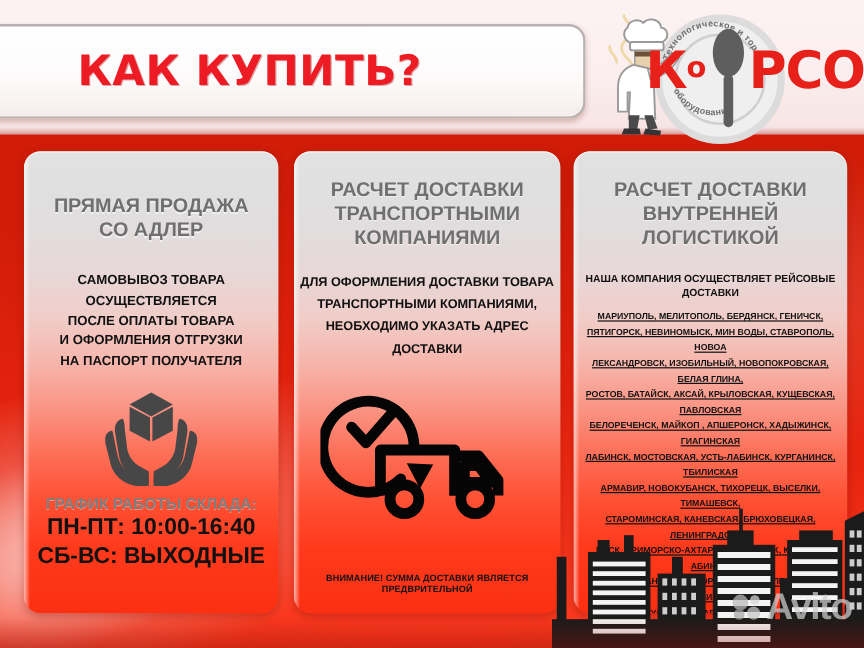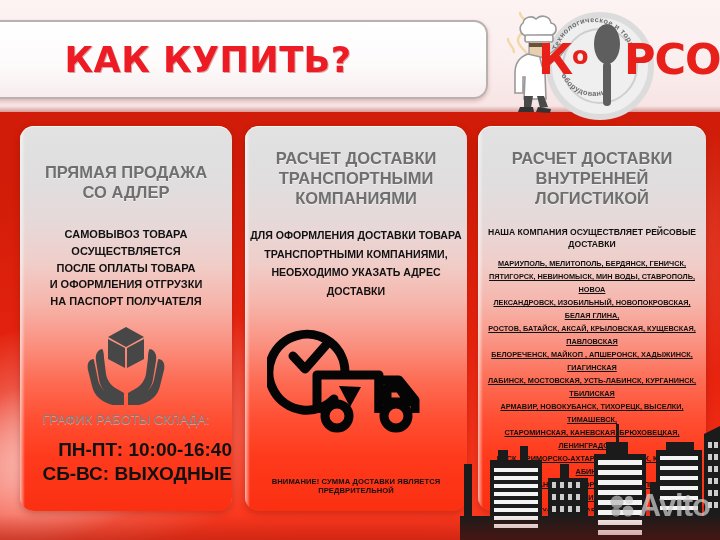--- a/index.html
+++ b/index.html
@@ -117,25 +117,25 @@
   #card1 .card-body{margin-top:24px;font-size:11px;line-height:1.52;padding:0 6px;}
   #card2 .card-body{margin-top:18px;font-size:10.6px;line-height:1.75;padding:0 4px;}
   #card3 .sub-lead{margin-top:18px;font-size:8.6px;line-height:1.4;padding:0 6px;text-align:center;color:#111;font-weight:bold;}
   #card3 .city-list{margin-top:8px;font-size:7.3px;line-height:1.78;padding:0 7px;text-align:center;color:#111;font-weight:bold;text-decoration:underline;}
 
   .icon-wrap{display:flex;align-items:center;justify-content:center;}
   #card1 .icon-wrap{margin-top:10px;height:86px;}
   #card2 .icon-wrap{margin-top:8px;height:130px;}
 
   .schedule-label{
-    text-align:center;color:#7d7d7d;font-weight:normal;font-size:13px;margin-top:6px;
+    text-align:center;color:#7d7d7d;font-weight:bold;font-size:13px;margin-top:6px;
     text-shadow:0 1px 0 rgba(255,255,255,.35);
   }
   .schedule-lines{
-    text-align:right;color:#111;font-weight:bold;font-size:19px;line-height:1.28;margin-top:11px;
+    text-align:center;color:#111;font-weight:bold;font-size:19px;line-height:1.28;margin-top:1px;
   }
   .notice{
     position:absolute;left:0;right:0;bottom:16px;text-align:center;
     color:#111;font-weight:bold;font-size:7.6px;letter-spacing:.1px;
   }
   
   .skyline{position:absolute;right:0;bottom:0;width:260px;height:120px;}
   .avito{
     position:absolute;right:10px;bottom:16px;display:flex;align-items:center;
     opacity:.72;

